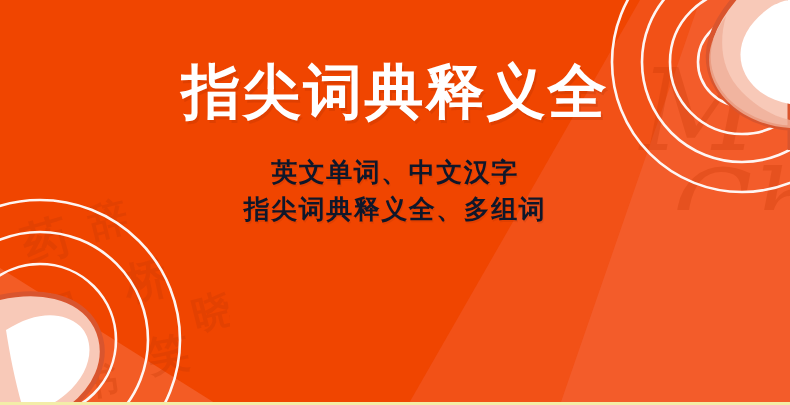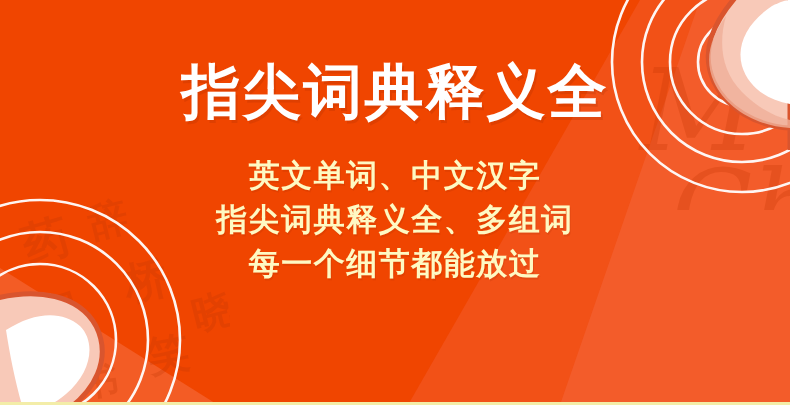--- a/index.html
+++ b/index.html
@@ -46,24 +46,24 @@
     white-space: nowrap;
     text-shadow: 2px 3px 0 rgba(150,38,0,0.18);
   }
   #sub-lines {
     margin-top: 32px;
     display: flex;
     flex-direction: column;
     align-items: center;
   }
   .sub-line {
-    font-size: 31px;
+    font-size: 26px;
     line-height: 1.42;
     font-weight: bold;
-    color: #fef9c3;
+    color: #0f172a;
     letter-spacing: 1.5px;
     white-space: nowrap;
     text-shadow: 1px 2px 0 rgba(150,38,0,0.15);
   }
   #bottom-rule {
     position: absolute;
     z-index: 6;
     left: 0;
     bottom: 0;
     width: 790px;
@@ -151,18 +151,17 @@
                C 52 406, 36 412, 24 412
                C 16 386, 10 356, 6 330 Z" fill="#FFFFFF"></path>
     </g>
   </svg>
 
   <div id="text-block">
     <div id="headline">指尖词典释义全</div>
     <div id="sub-lines">
       <div class="sub-line">英文单词、中文汉字</div>
       <div class="sub-line">指尖词典释义全、多组词</div>
-      <div class="sub-line">每一个细节都能放过</div>
     </div>
   </div>
 
   <div id="bottom-rule"></div>
 </div>
 
 </body></html>

